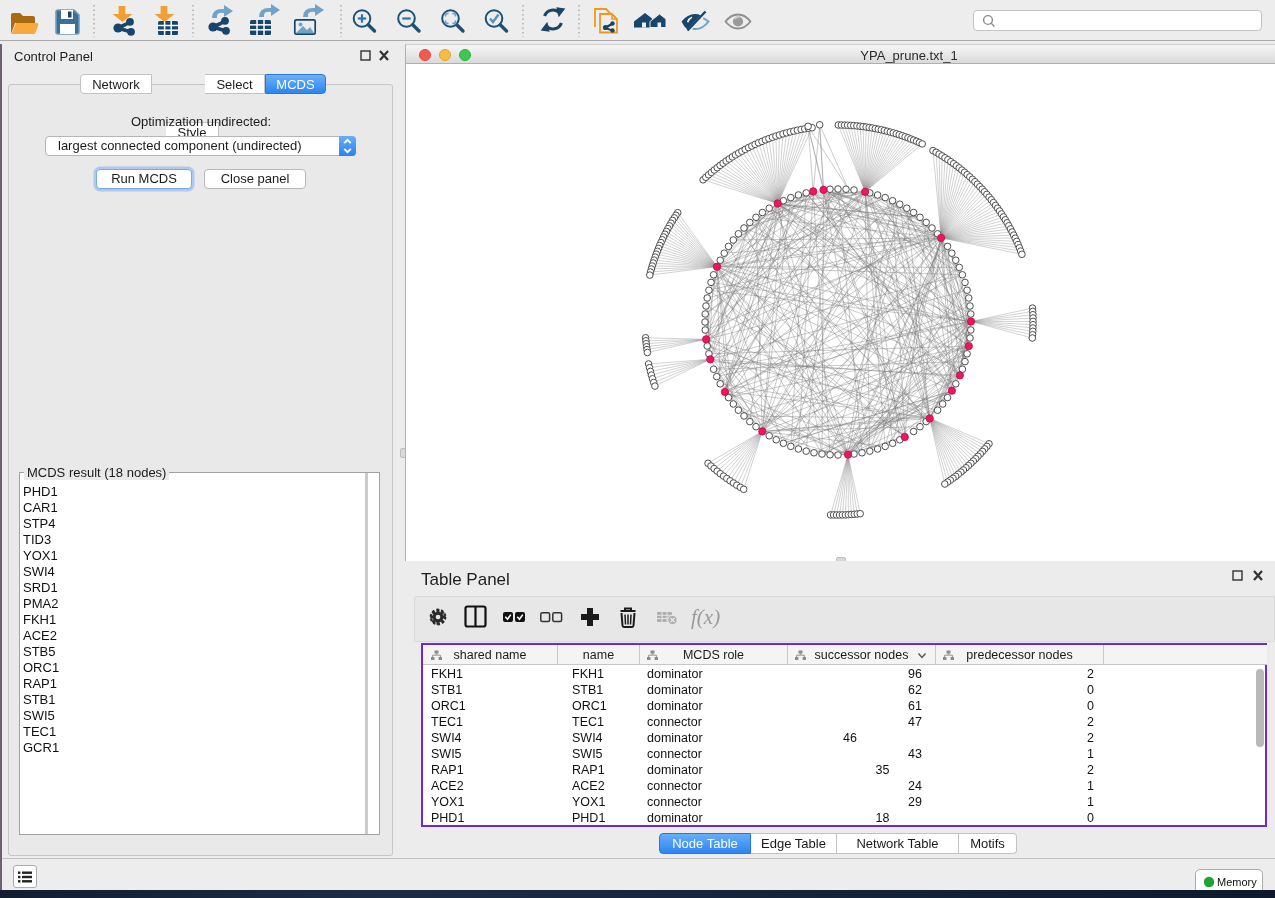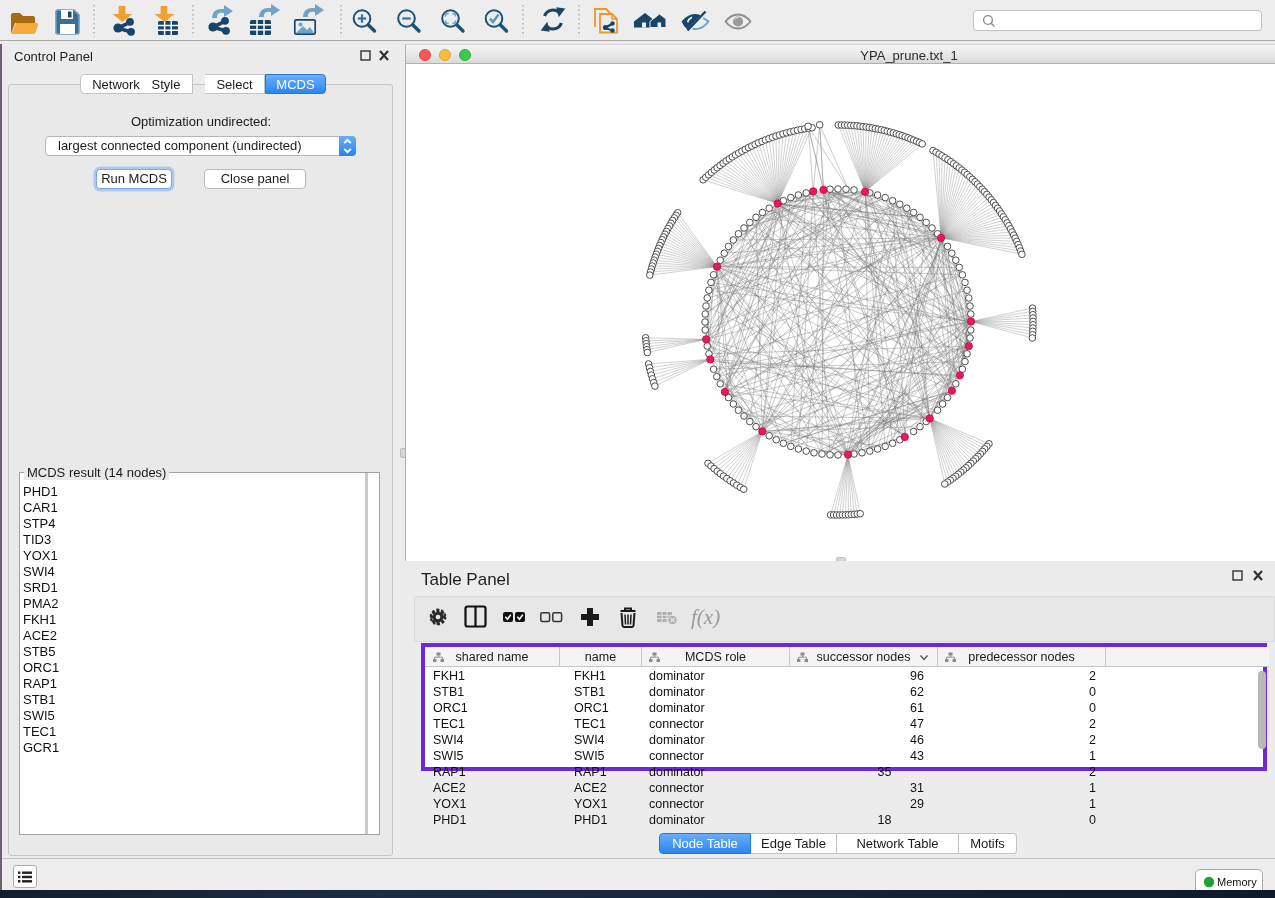--- a/index.html
+++ b/index.html
@@ -8,44 +8,44 @@
 .abs { position:absolute; }
 
 #toolbar { left:0; top:0; width:1275px; height:41px; background:#ededed; border-bottom:1px solid #a9a9a9; }
 #searchbox { left:973px; top:10px; width:289px; height:21px; background:#fff; border:1px solid #c3c3c3; border-radius:4px; }
 
 #cpanel { left:2px; top:44px; width:401px; height:814px; background:#ececec; }
 #cp-title { left:12px; top:5px; font-size:13px; color:#1d1d1d; }
 #cp-pane { left:6px; top:40px; width:385px; height:772px; background:#e9e9e9; border:1px solid #c6c6c6; border-radius:3px; }
 .tabseg { position:absolute; top:30px; height:20px; line-height:19px; text-align:center; font-size:13px; color:#1b1b1b; background:#fff; border:1px solid #c3c3c3; }
 #tab1 { left:78px;  width:72px; border-radius:4px 0 0 4px; }
-#tab2 { left:138px; width:53px; border-left:none; }
+#tab2 { left:164px; width:53px; border-left:none;margin-top:48px; }
 #tab3 { left:203px; width:60px; border-left:none; }
 #tab4 { left:263px; width:61px; border-radius:0 4px 4px 0; border:1px solid #2778d8; background:linear-gradient(#6cb0f8,#2c85f1); color:#fff; }
 #optlabel { left:7px; top:70px; width:384px; text-align:center; font-size:13px; color:#1b1b1b; }
 #combo { left:43px; top:92px; width:311px; height:20px; background:#fff; border:1px solid #b6b6b6; border-radius:4px; font-size:13px; color:#1b1b1b; line-height:18px; padding-left:12px; }
 #combo-step { right:-1px; top:-1px; width:17px; height:20px; border-radius:0 4px 4px 0; background:linear-gradient(#69aef8,#2b81ee); }
 .btn { position:absolute; height:20px; background:#fff; border:1px solid #b9b9b9; border-radius:4px; font-size:13px; color:#1b1b1b; text-align:center; line-height:18px; }
-#btn-run { left:94px; top:125px; width:76px; border:1px solid #78a9e6; box-shadow:0 0 0 2.5px rgba(126,175,240,.55); }
+#btn-run { left:94px; top:125px; width:96px; border:1px solid #78a9e6; box-shadow:0 0 0 2.5px rgba(126,175,240,.55); }
 #btn-close { left:202px; top:125px; width:102px; }
 #mcds-box { left:17px; top:428px; width:361px; height:363px; background:#fff; border:1px solid #a2a2a2; }
 #mcds-legend { left:22px; top:421px; font-size:13px; color:#1b1b1b; background:#e9e9e9; padding:0 3px; }
 #mcds-list { left:21px; top:440px; font-size:13px; color:#111; line-height:16px; }
 #mcds-scroll { left:363px; top:429px; width:3px; height:361px; background:#cbcbcb; }
 
 #netwin { left:405px; top:44px; width:870px; height:517px; }
 #net-titlebar { left:0; top:0; width:870px; height:20px; background:linear-gradient(#f6f6f6,#dadada); border-top:1px solid #cfcfcf; border-bottom:1px solid #b0b0b0; border-left:1px solid #b0b0b0; }
 .tlight { position:absolute; top:4px; width:12px; height:12px; border-radius:6px; }
 #net-title { left:0; top:3px; width:1006px; text-align:center; font-size:13px; color:#2a2a2a; }
 #net-canvas { left:0; top:20px; width:870px; height:497px; background:#fff; border-left:1px solid #b0b0b0; }
 
 #tpanel { left:405px; top:561px; width:870px; height:297px; background:#ececec; }
 #tp-title { left:16px; top:9px; font-size:17px; color:#1d1d1d; }
 #tp-toolbar { left:9px; top:35px; width:861px; height:46px; background:#e7e7e7; border:1px solid #d9d9d9; border-radius:3px 0 0 0; }
-#tp-table { left:16px; top:82px; width:846px; height:128px; background:#fff; border:4px solid #6d28d9; }
+#tp-table { left:16px; top:82px; width:846px; height:184px; background:#fff; border:2px solid #6d28d9; }
 #tp-head { left:0; top:0; width:844px; height:20px; background:#f4f4f4; border-bottom:1px solid #c6c6c6; font-size:12.5px; color:#1b1b1b; }
 .hcol { position:absolute; top:0; height:20px; line-height:20px; border-right:1px solid #c9c9c9; text-align:center; }
 .trow { position:absolute; width:844px; height:16px; font-size:12.5px; color:#111; }
 .tc { position:absolute; top:0; height:16px; line-height:16px; }
 #tp-scroll { left:833px; top:24px; width:8px; height:78px; background:#b9b9b9; border-radius:4px; }
 .btab { position:absolute; top:272px; height:21px; line-height:20px; text-align:center; font-size:13px; color:#1b1b1b; background:#fff; border:1px solid #c3c3c3; }
 
 #statusbar { left:0; top:858px; width:1275px; height:32px; background:#ededed; border-top:1px solid #c2c2c2; }
 #sb-left { left:13px; top:6px; width:24px; height:23px; background:#fff; border:1px solid #acacac; border-radius:3px; }
 #sb-mem { left:1195px; top:10px; width:68px; height:39px; background:#fff; border:1px solid #acacac; border-radius:5px; font-size:11px; color:#111; }
@@ -221,21 +221,21 @@
   <div id="optlabel" class="abs">Optimization undirected:</div>
   <div id="combo" class="abs">largest connected component (undirected)
     <div id="combo-step" class="abs"><svg width="17" height="20" viewBox="0 0 17 20">
           <path d="M5.2 7.2 L8.5 3.8 L11.8 7.2" stroke="#fff" stroke-width="1.9" fill="none"></path>
           <path d="M5.2 12.8 L8.5 16.2 L11.8 12.8" stroke="#fff" stroke-width="1.9" fill="none"></path>
         </svg></div>
   </div>
   <div id="btn-run" class="btn">Run MCDS</div>
   <div id="btn-close" class="btn">Close panel</div>
   <div id="mcds-box" class="abs"></div>
-  <div id="mcds-legend" class="abs">MCDS result (14 nodes)</div>
+  <div id="mcds-legend" class="abs">MCDS result (18 nodes)</div>
   <div id="mcds-list" class="abs">PHD1<br>CAR1<br>STP4<br>TID3<br>YOX1<br>SWI4<br>SRD1<br>PMA2<br>FKH1<br>ACE2<br>STB5<br>ORC1<br>RAP1<br>STB1<br>SWI5<br>TEC1<br>GCR1</div>
   <div id="mcds-scroll" class="abs"></div>
 </div>
 
 <svg class="abs" style="left:400px;top:448px" width="6" height="10" viewBox="0 0 6 10">
     <rect x="0.5" y="0.5" width="5" height="9" rx="1.5" fill="#d8d8d8" stroke="#bdbdbd"></rect>
   </svg>
 
 <div id="netwin" class="abs">
   <div id="net-titlebar" class="abs">
@@ -1198,42 +1198,42 @@
         <div class="tc" style="left:8px">TEC1</div>
         <div class="tc" style="left:149px">TEC1</div>
         <div class="tc" style="left:224px">connector</div>
         <div class="tc" style="left:420px;width:79px;text-align:right">47</div>
         <div class="tc" style="left:590px;width:81px;text-align:right">2</div>
       </div>
 <div class="trow" style="top:85px">
         <div class="tc" style="left:8px">SWI4</div>
         <div class="tc" style="left:149px">SWI4</div>
         <div class="tc" style="left:224px">dominator</div>
-        <div class="tc" style="left:420px;width:79px;text-align:right">46</div>
+        <div class="tc" style="left:420px;width:79px;text-align:left">46</div>
         <div class="tc" style="left:590px;width:81px;text-align:right">2</div>
       </div>
 <div class="trow" style="top:101px">
         <div class="tc" style="left:8px">SWI5</div>
         <div class="tc" style="left:149px">SWI5</div>
         <div class="tc" style="left:224px">connector</div>
         <div class="tc" style="left:420px;width:79px;text-align:right">43</div>
         <div class="tc" style="left:590px;width:81px;text-align:right">1</div>
       </div>
 <div class="trow" style="top:117px">
         <div class="tc" style="left:8px">RAP1</div>
         <div class="tc" style="left:149px">RAP1</div>
         <div class="tc" style="left:224px">dominator</div>
         <div class="tc" style="left:420px;width:79px;text-align:center">35</div>
         <div class="tc" style="left:590px;width:81px;text-align:right">2</div>
       </div>
 <div class="trow" style="top:133px">
         <div class="tc" style="left:8px">ACE2</div>
         <div class="tc" style="left:149px">ACE2</div>
         <div class="tc" style="left:224px">connector</div>
-        <div class="tc" style="left:420px;width:79px;text-align:right">31</div>
+        <div class="tc" style="left:420px;width:79px;text-align:right">24</div>
         <div class="tc" style="left:590px;width:81px;text-align:right">1</div>
       </div>
 <div class="trow" style="top:149px">
         <div class="tc" style="left:8px">YOX1</div>
         <div class="tc" style="left:149px">YOX1</div>
         <div class="tc" style="left:224px">connector</div>
         <div class="tc" style="left:420px;width:79px;text-align:right">29</div>
         <div class="tc" style="left:590px;width:81px;text-align:right">1</div>
       </div>
 <div class="trow" style="top:165px">

